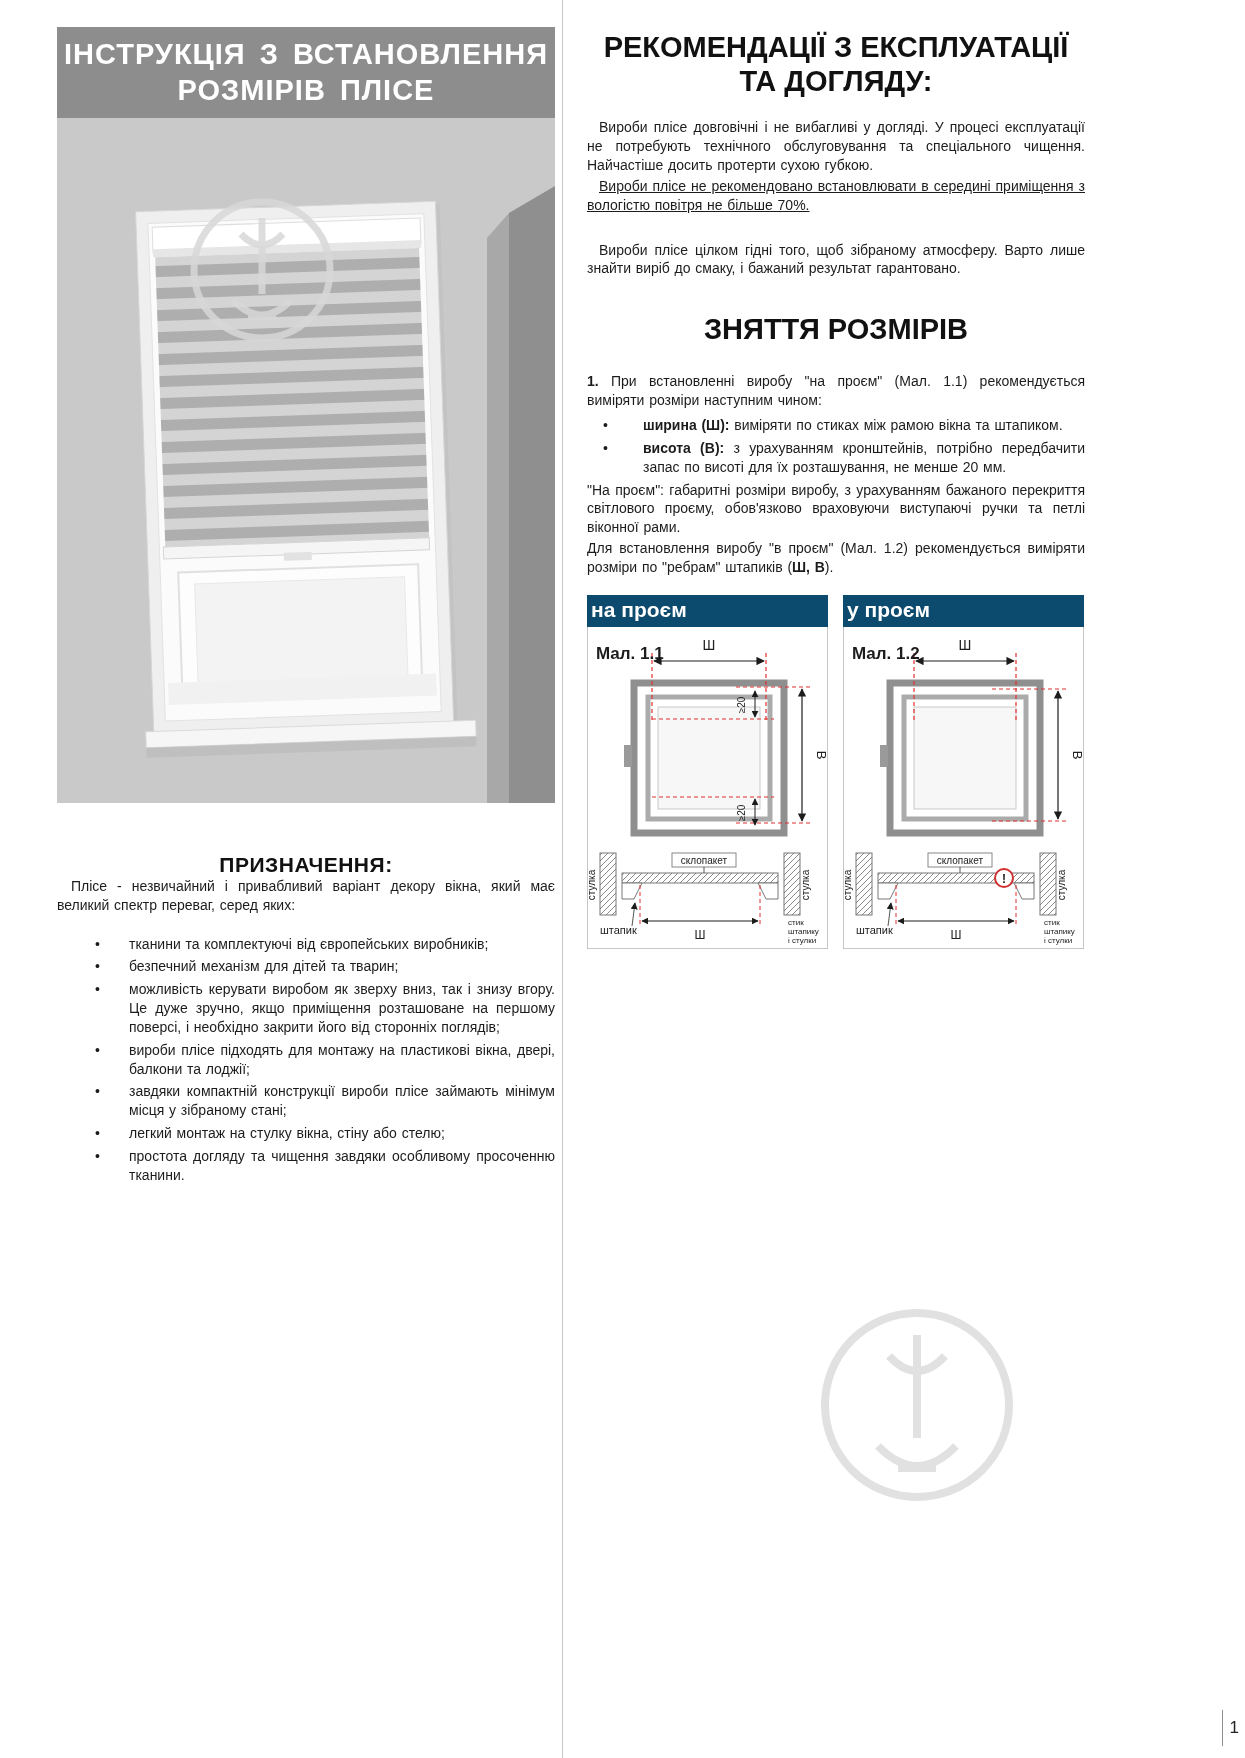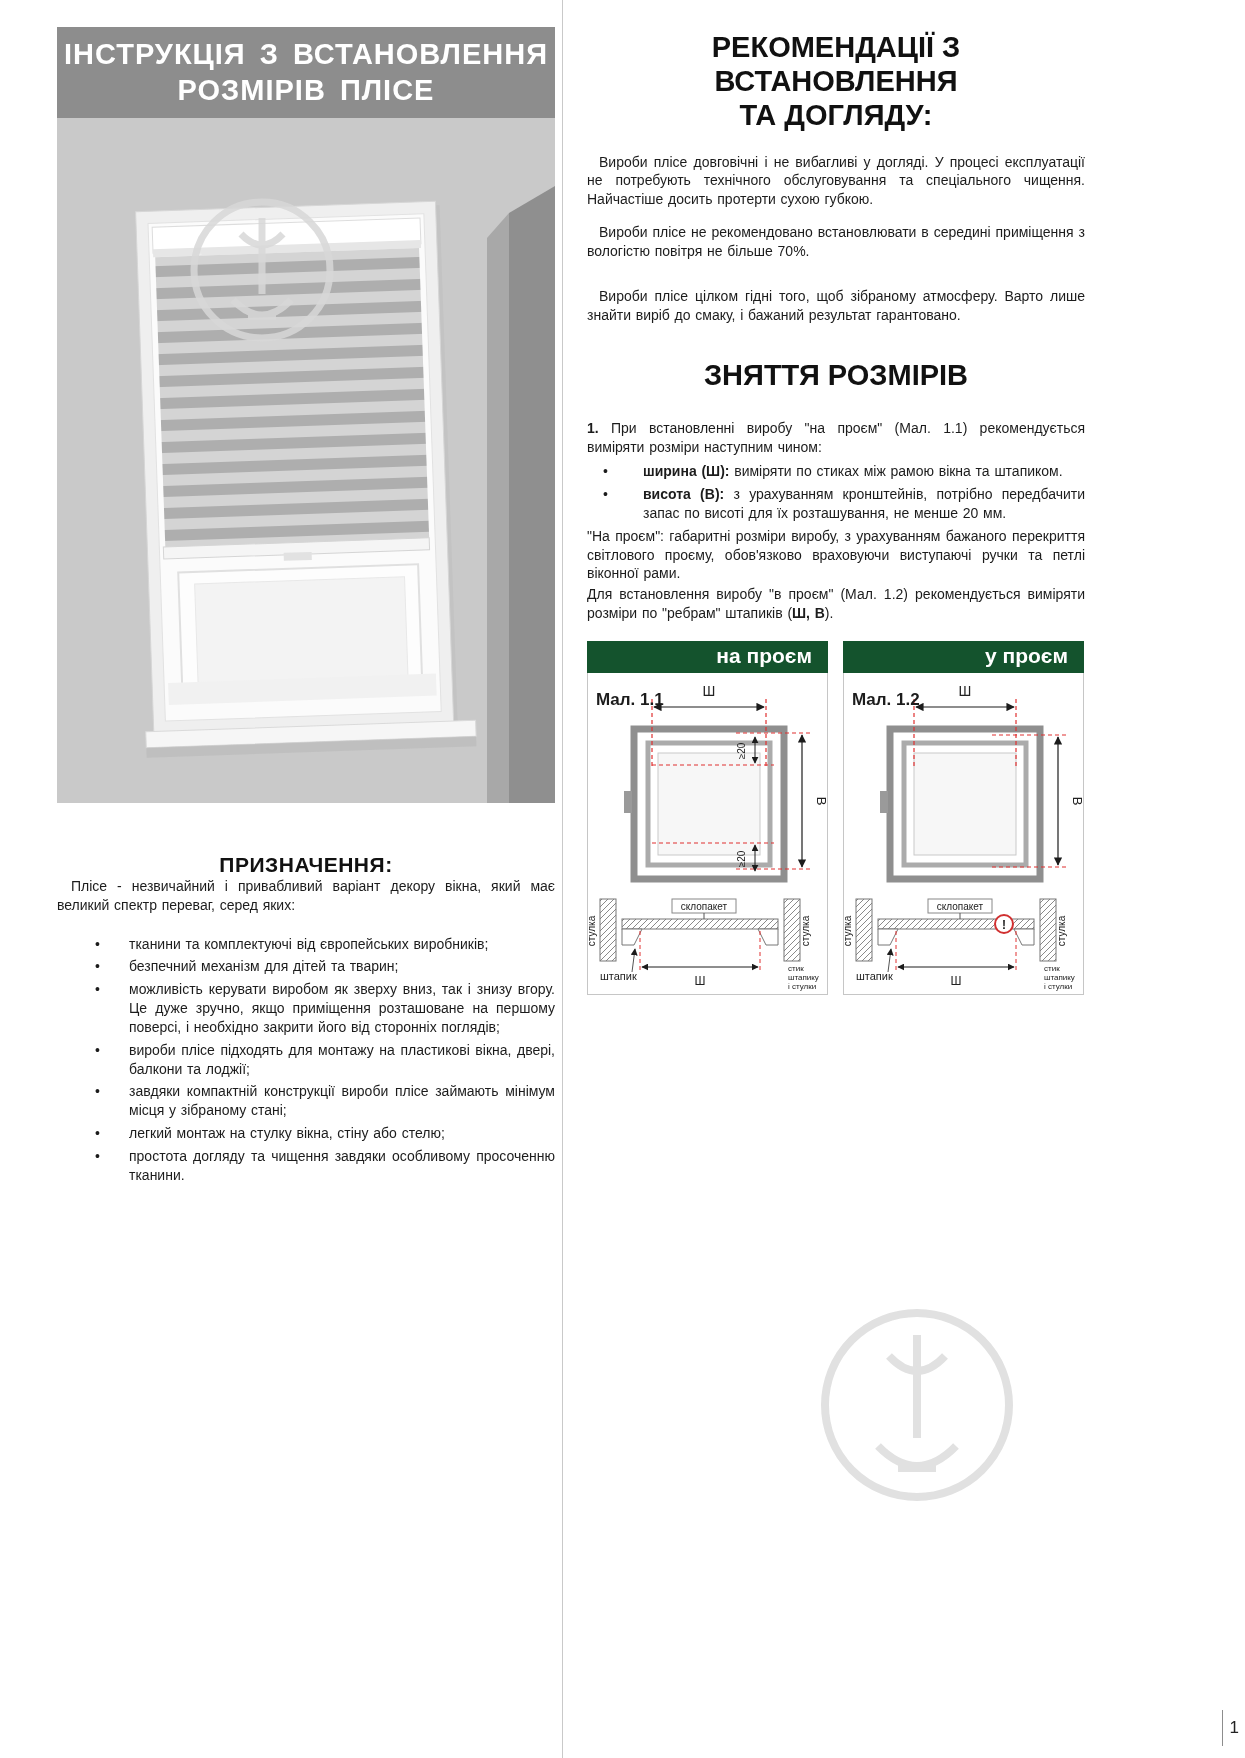--- a/index.html
+++ b/index.html
@@ -25,32 +25,32 @@
   .intro { text-indent:14px; }
   .bullet-list { list-style:none; margin-top:20px; }
   .bullet-list li { position:relative; padding-left:72px; margin-bottom:4px; }
   .bullet-list li .marker { position:absolute; left:38px; top:0; }
 
   
   .col-right { position:absolute; left:587px; top:0; width:498px; z-index:1; }
   .rc-title { text-align:center; font-size:29px; font-weight:bold; line-height:1.18; margin-top:30px; color:#111; }
   .rc-title.second { margin-top:34px; }
   .p1 { margin-top:20px; text-indent:12px; }
-  .p2 { margin-top:14px; text-indent:12px; }
+  .p2 { margin-top:2px; text-indent:12px;text-decoration:underline; }
   .p3 { margin-top:26px; text-indent:12px; }
   .step1 { margin-top:26px; }
   .col-right .bullet-list { margin-top:6px; }
   .col-right .bullet-list li { padding-left:56px; margin-bottom:4px; }
   .col-right .bullet-list li .marker { left:16px; }
   .p-onproem { margin-top:2px; }
   .p-inproem { margin-top:2px; }
 
   .diagrams { display:flex; gap:15px; margin-top:18px; position:relative; z-index:1; }
   .diagram { width:241px; }
-  .diag-header { background:#14532d; color:#fff; font-weight:bold; font-size:21px; text-align:right; padding:3px 16px 5px; }
+  .diag-header { background:#0c4a6e; color:#fff; font-weight:bold; font-size:21px; text-align:left; padding:3px 4px 5px; }
   .diag-body { position:relative; border:1px solid #c6c6c6; border-top:none; height:322px; background:transparent; }
   .fig-label { position:absolute; left:8px; top:17px; font-size:17px; z-index:2;font-weight:bold; }
   .diag-body svg { display:block; }
 
   .attention { margin-top:30px; }
   .attn-label { font-weight:bold; letter-spacing:.5px; }
 
   .page-num { position:absolute; right:6px; bottom:12px; display:flex; align-items:center; gap:7px; z-index:2; }
   .page-num .line { width:1px; height:36px; background:#8d8d8d; }
   .page-num .num { font-size:17px; color:#222; }
@@ -121,21 +121,21 @@
       <li><span class="marker">•</span><span>вироби плісе підходять для монтажу на пластикові вікна, двері, балкони та лоджії;</span></li>
       <li><span class="marker">•</span><span>завдяки компактній конструкції вироби плісе займають мінімум місця у зібраному стані;</span></li>
       <li><span class="marker">•</span><span>легкий монтаж на стулку вікна, стіну або стелю;</span></li>
       <li><span class="marker">•</span><span>простота догляду та чищення завдяки особливому просоченню тканини.</span></li>
     </ul>
   </div>
 
   <div class="col-right">
 
     <h1 class="rc-title">
-      <span>РЕКОМЕНДАЦІЇ З ВСТАНОВЛЕННЯ</span><br>
+      <span>РЕКОМЕНДАЦІЇ З ЕКСПЛУАТАЦІЇ</span><br>
       <span>ТА ДОГЛЯДУ:</span>
     </h1>
 
     <p class="body-text p1">Вироби плісе довговічні і не вибагливі у догляді. У процесі експлуатації не потребують технічного обслуговування та спеціального чищення. Найчастіше досить протерти сухою губкою.</p>
     <p class="body-text p2">Вироби плісе не рекомендовано встановлювати в середині приміщення з вологістю повітря не більше 70%.</p>
     <p class="body-text p3">Вироби плісе цілком гідні того, щоб зібраному атмосферу. Варто лише знайти виріб до смаку, і бажаний результат гарантовано.</p>
 
     <h1 class="rc-title second">ЗНЯТТЯ РОЗМІРІВ</h1>
 
     <p class="body-text step1"><b>1.</b> <span>При встановленні виробу "на проєм" (Мал. 1.1) рекомендується виміряти розміри наступним чином:</span></p>

